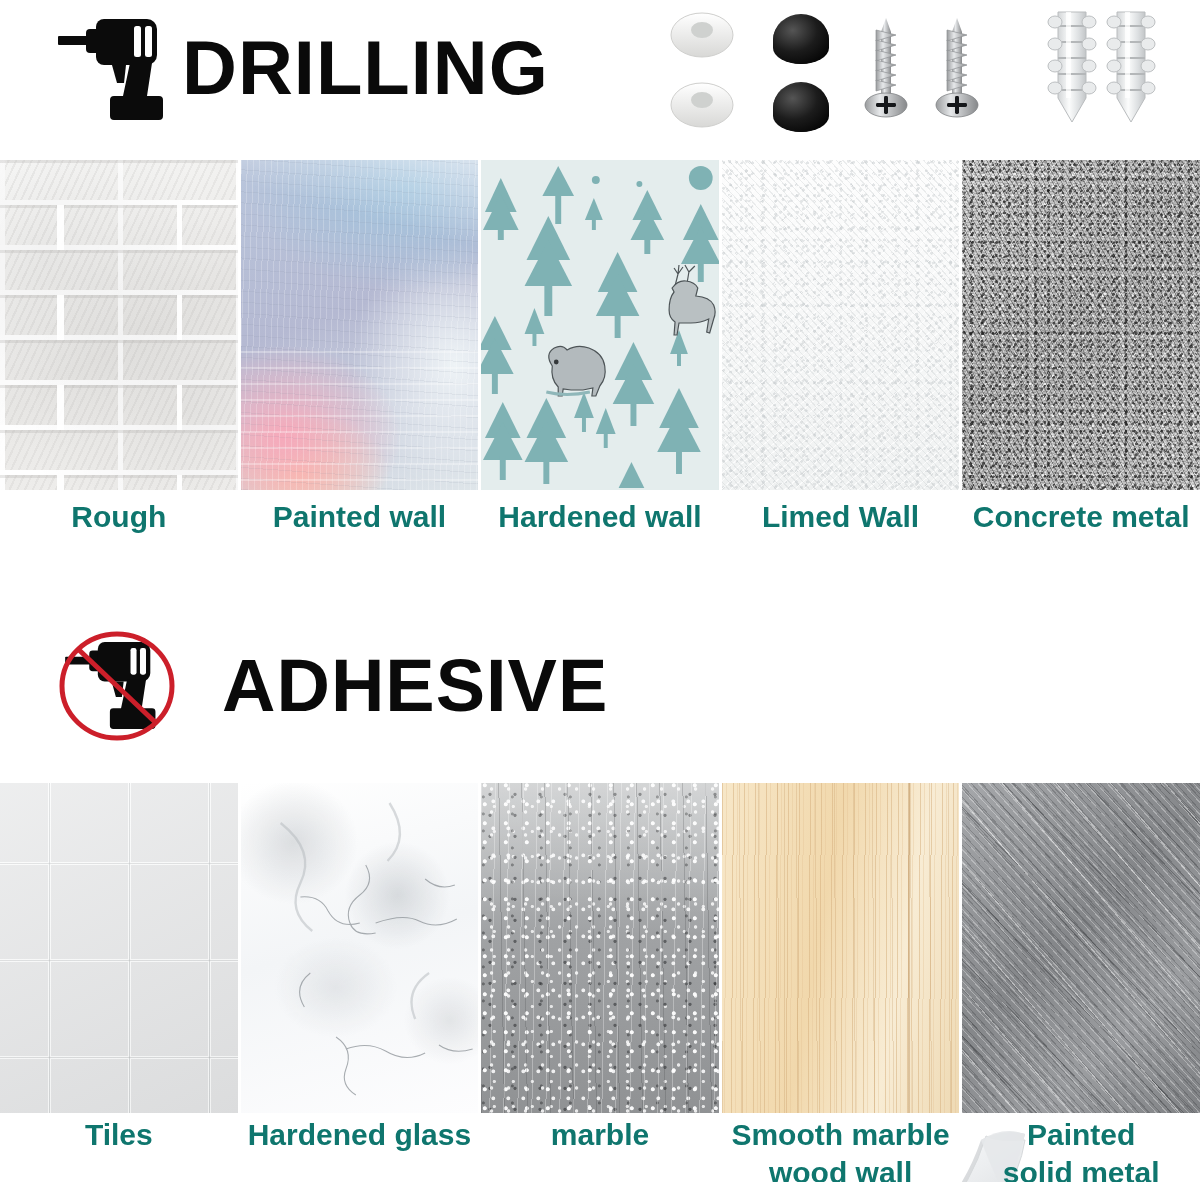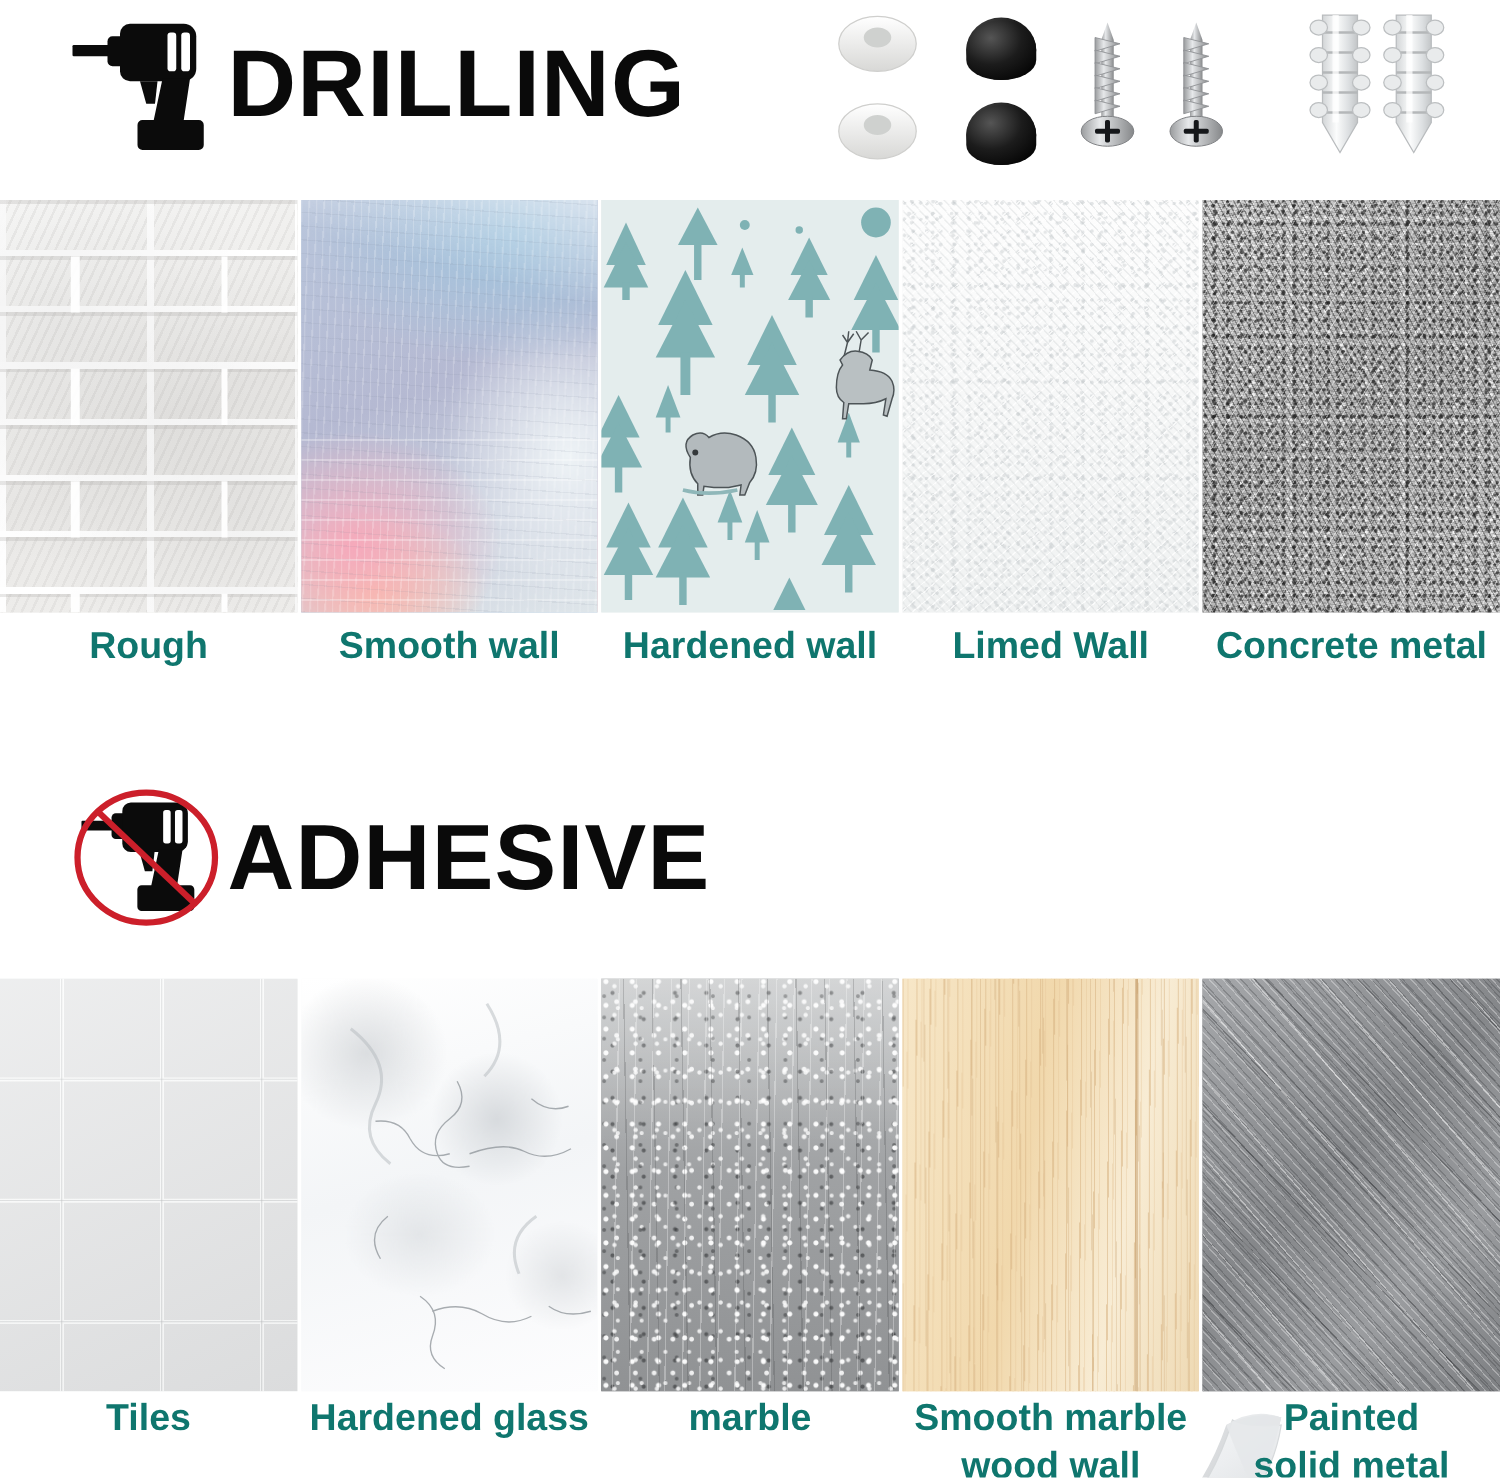--- a/index.html
+++ b/index.html
@@ -21,21 +21,21 @@
   .head-title {
     font-weight: 700;
     font-size: 76px;
     letter-spacing: 1px;
     color: #0a0a0a;
     line-height: 1;
     white-space: nowrap;
     font-family: "Liberation Sans", sans-serif;
   }
   .band-drilling .head-left { left: 52px; top: 12px; }
-  .band-adhesive .head-left { left: 52px; top: 90px; }
+  .band-adhesive .head-left { left: 52px; top: 90px; gap: 40px; }
   .band-adhesive .head-title { font-size: 74px; }
 
   
   .hardware { position: absolute; left: 660px; top: 4px; width: 530px; height: 140px; }
 
   
   .pad-wrap { position: absolute; left: 655px; top: 550px; width: 545px; height: 215px; }
 
   
   .row { position: absolute; left: 0; width: 1200px; display: flex; gap: 3px; }
@@ -501,21 +501,21 @@
         <path d="M66 232 q20 5 44 0" stroke="#8fb7b9" stroke-width="3" fill="none"></path>
       </svg>
     </div>
     <div class="cell tx-limed"></div>
     <div class="cell tx-concrete"></div>
   </div>
 
   <div class="captions captions-top">
     <div class="caption">Rough
 surface wall</div>
-    <div class="caption">Smooth wall</div>
+    <div class="caption">Painted wall</div>
     <div class="caption">Hardened wall</div>
     <div class="caption">Limed Wall</div>
     <div class="caption">Concrete metal</div>
   </div>
 
   <div class="band band-adhesive">
     <div class="head-left">
       <svg class="drill-icon" viewBox="0 0 130 112">
         <g fill="#0b0b0b" transform="translate(8,6) scale(0.86)">
           <rect x="6" y="24" width="34" height="9" rx="1"></rect>

